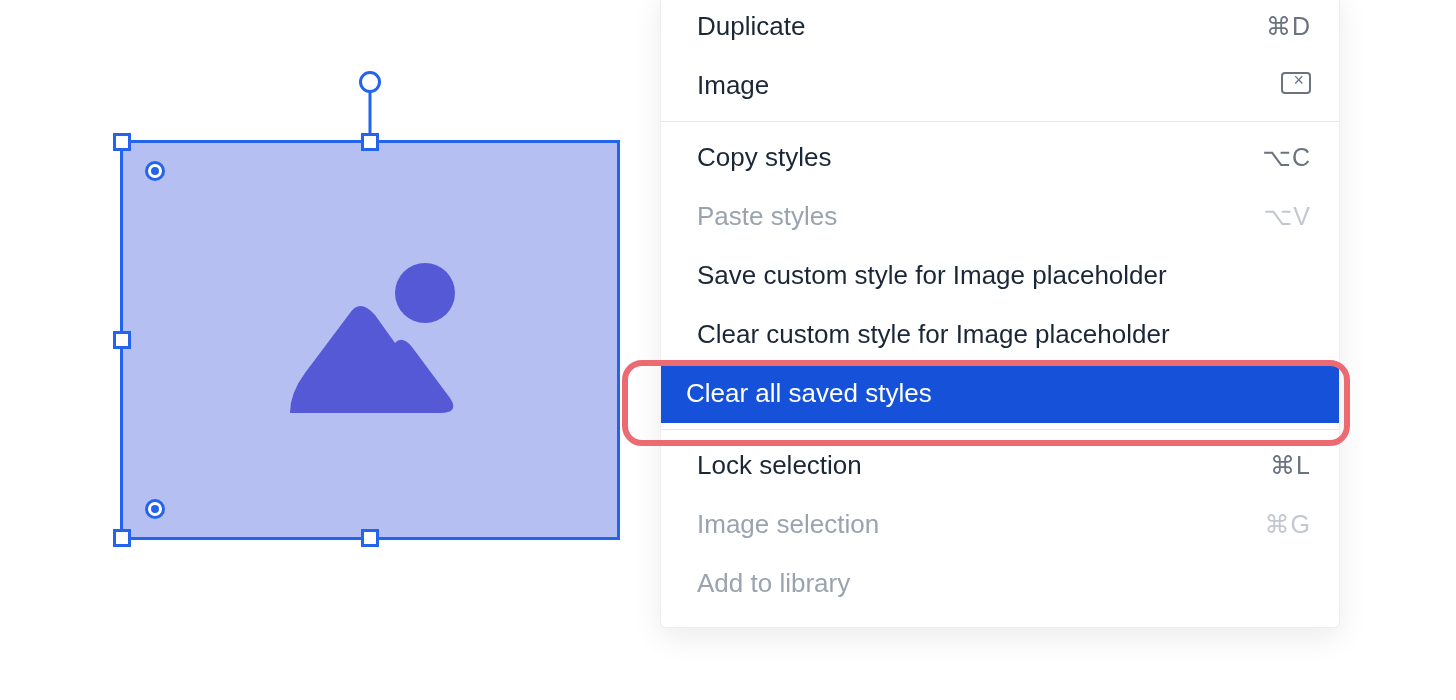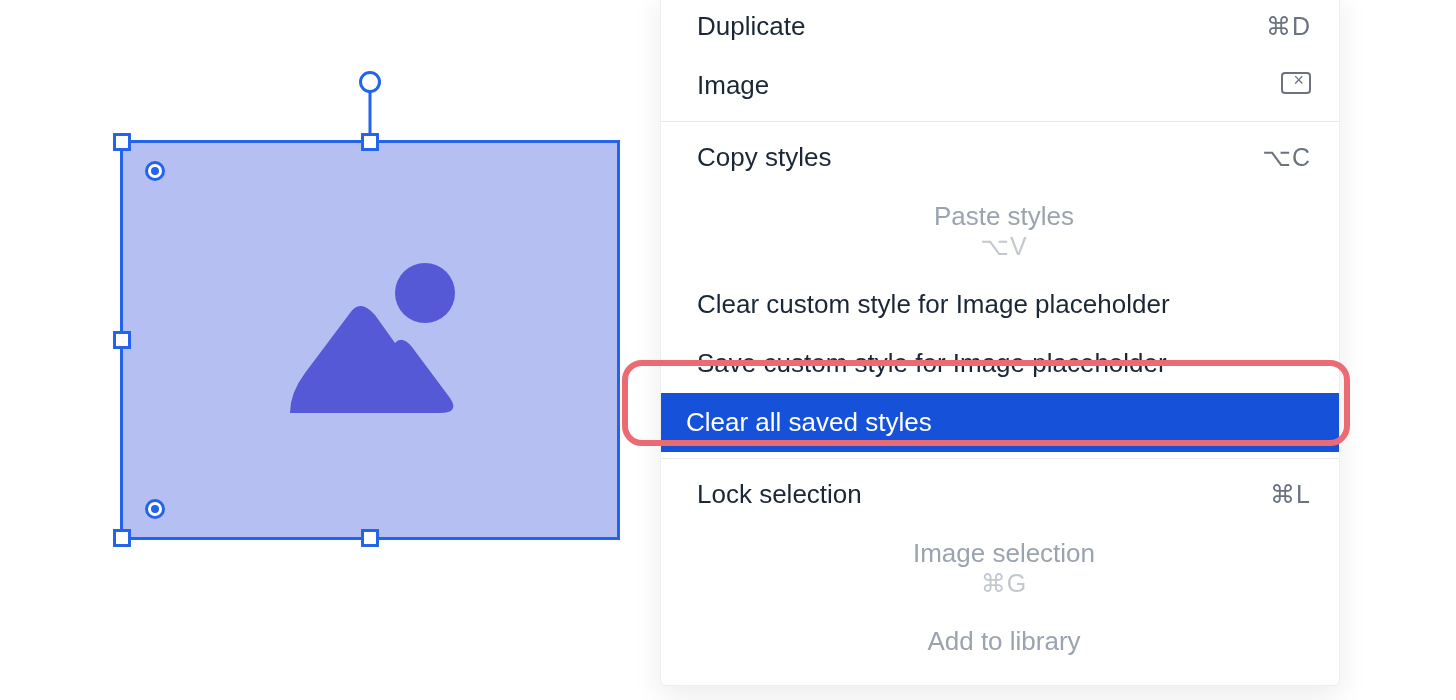--- a/index.html
+++ b/index.html
@@ -106,21 +106,21 @@
   .menu-item {
     display: flex;
     align-items: center;
     justify-content: space-between;
     padding: 14px 28px 14px 36px;
     font-size: 26px;
     color: #1b2736;
     cursor: default;
     white-space: nowrap;
   }
-  .menu-item.disabled { color: #9aa3af; flex-direction: column; }
+  .menu-item.disabled { color: #9aa3af; }
   .menu-item .shortcut {
     font-size: 25px;
     color: #6b7280;
     font-family: -apple-system, BlinkMacSystemFont, "Segoe UI", Helvetica, Arial, sans-serif;
     letter-spacing: 1px;
   }
   .menu-item.disabled .shortcut { color: #c3c8cf; }
   .menu-divider {
     height: 1px;
     background: #e6e9ec;
@@ -202,26 +202,26 @@
     <span>Copy styles</span>
     <span class="shortcut">⌥C</span>
   </div>
 
   <div class="menu-item disabled">
     <span>Paste styles</span>
     <span class="shortcut">⌥V</span>
   </div>
 
   <div class="menu-item">
+    <span>Save custom style for Image placeholder</span>
+    <span class="shortcut"></span>
+  </div>
+
+  <div class="menu-item">
     <span>Clear custom style for Image placeholder</span>
-    <span class="shortcut"></span>
-  </div>
-
-  <div class="menu-item">
-    <span>Save custom style for Image placeholder</span>
     <span class="shortcut"></span>
   </div>
 
   <div class="menu-item selected">
     <span>Clear all saved styles</span>
     <span class="shortcut"></span>
   </div>
 
   <div class="menu-divider"></div>
 

